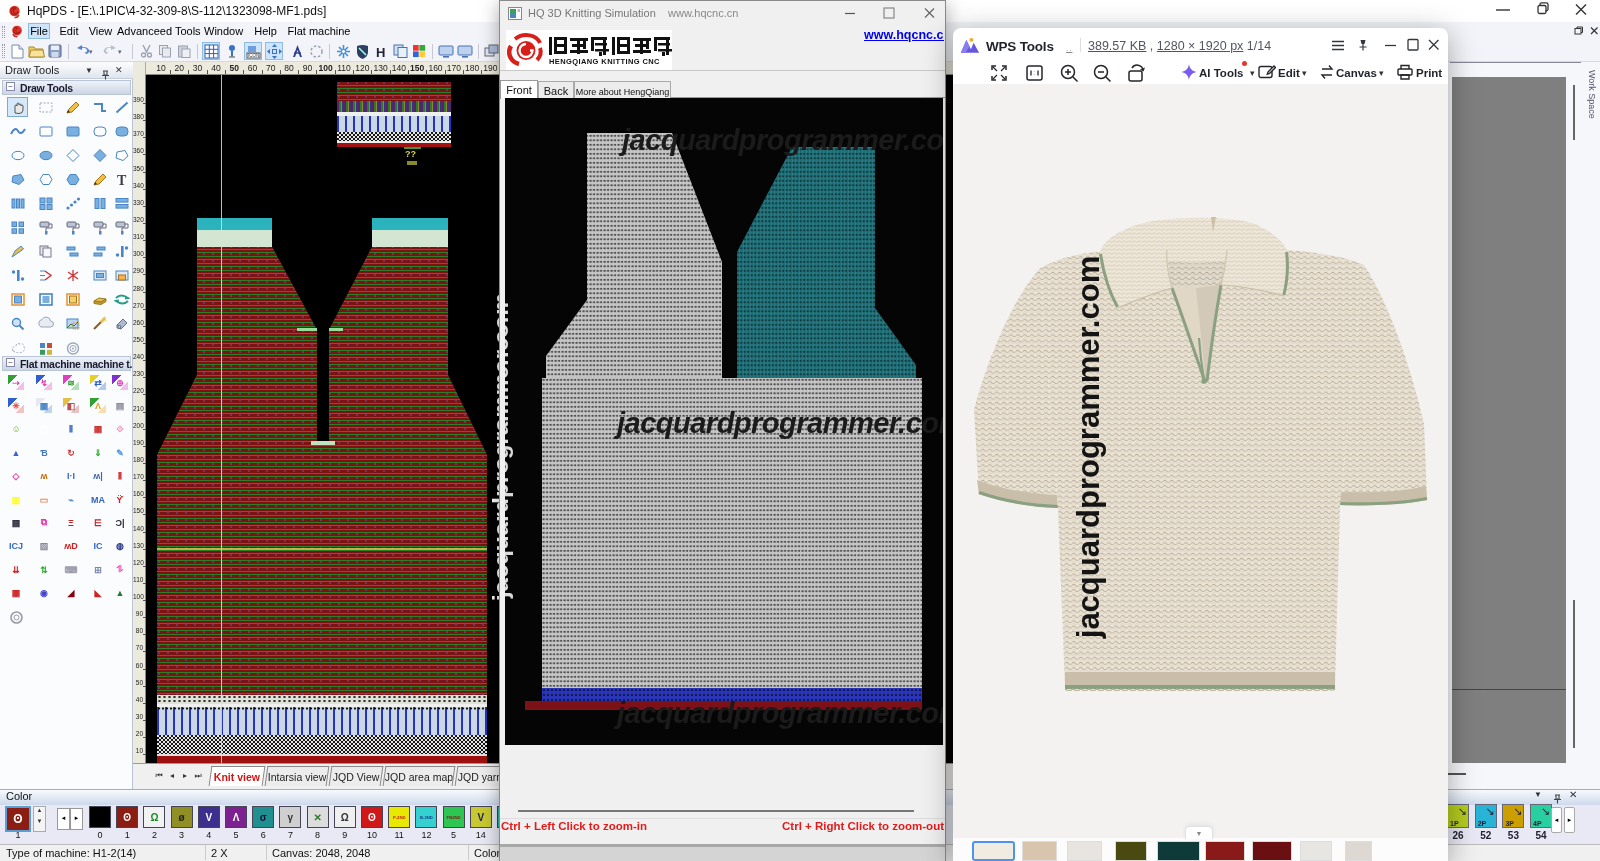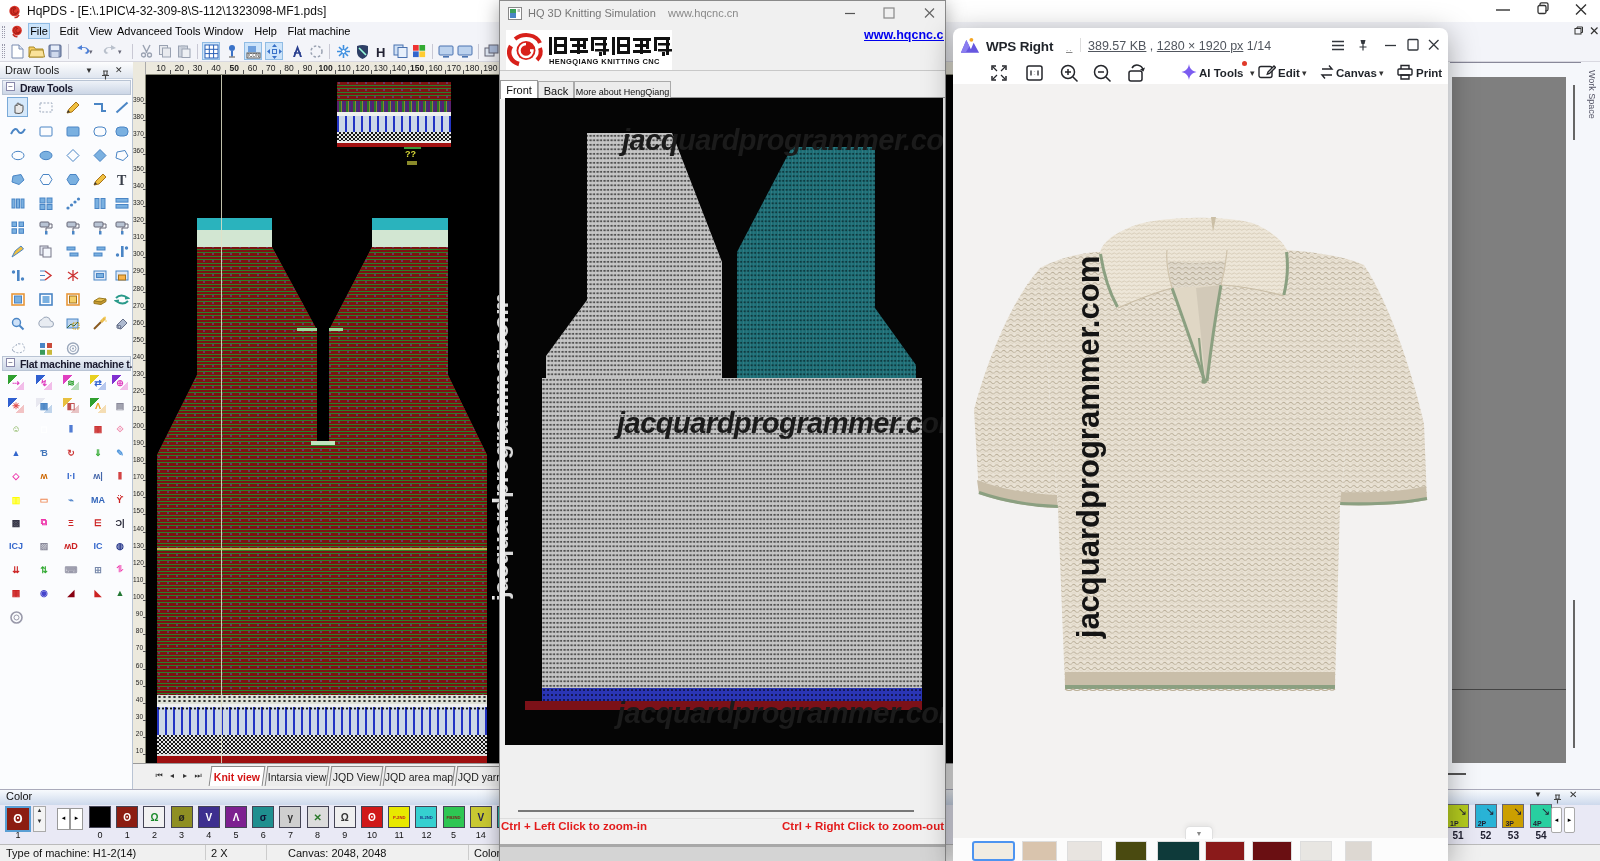--- a/index.html
+++ b/index.html
@@ -830,21 +830,21 @@
 <div style="position:absolute;left:442.59999999999997px;top:806px;width:22px;height:22px;background:#2ec653;border:1px solid #445;display:flex;align-items:center;justify-content:center;font-size:4.2px;font-weight:bold;color:#7a1a1a;overflow:hidden;">FB2ND</div>
 <div style="position:absolute;left:442.59999999999997px;top:830px;width:22px;height:10px;font-size:9px;color:#111;text-align:center;">5</div>
 <div style="position:absolute;left:469.8px;top:806px;width:22px;height:22px;background:#c8c832;border:1px solid #445;display:flex;align-items:center;justify-content:center;font-size:10px;font-weight:bold;color:#225;overflow:hidden;">V</div>
 <div style="position:absolute;left:469.8px;top:830px;width:22px;height:10px;font-size:9px;color:#111;text-align:center;">14</div>
 <div style="position:absolute;left:497.0px;top:806px;width:22px;height:22px;background:#25b5a5;border:1px solid #445;display:flex;align-items:center;justify-content:center;font-size:10px;font-weight:bold;color:#113;overflow:hidden;">σ</div>
 <div style="position:absolute;left:497.0px;top:830px;width:22px;height:10px;font-size:9px;color:#111;text-align:center;">15</div>
 <div style="position:absolute;left:1447.0px;top:804px;width:22px;height:24px;background:#b5cc1f;border:1px solid #667;overflow:hidden;">
     <div style="position:absolute;right:1px;top:0px;font-size:11px;color:#223;">↘</div>
     <div style="position:absolute;left:2px;bottom:0px;font-size:7px;font-weight:bold;color:#223;">1P</div>
   </div>
-<div style="position:absolute;left:1447.0px;top:830px;width:22px;height:10px;font-size:10px;font-weight:bold;color:#223;text-align:center;">51</div>
+<div style="position:absolute;left:1447.0px;top:830px;width:22px;height:10px;font-size:10px;font-weight:bold;color:#223;text-align:center;">26</div>
 <div style="position:absolute;left:1474.7px;top:804px;width:22px;height:24px;background:#29b3d6;border:1px solid #667;overflow:hidden;">
     <div style="position:absolute;right:1px;top:0px;font-size:11px;color:#223;">↘</div>
     <div style="position:absolute;left:2px;bottom:0px;font-size:7px;font-weight:bold;color:#223;">2P</div>
   </div>
 <div style="position:absolute;left:1474.7px;top:830px;width:22px;height:10px;font-size:10px;font-weight:bold;color:#223;text-align:center;">52</div>
 <div style="position:absolute;left:1502.4px;top:804px;width:22px;height:24px;background:#cc9f00;border:1px solid #667;overflow:hidden;">
     <div style="position:absolute;right:1px;top:0px;font-size:11px;color:#223;">↘</div>
     <div style="position:absolute;left:2px;bottom:0px;font-size:7px;font-weight:bold;color:#223;">3P</div>
   </div>
 <div style="position:absolute;left:1502.4px;top:830px;width:22px;height:10px;font-size:10px;font-weight:bold;color:#223;text-align:center;">53</div>
@@ -853,21 +853,21 @@
     <div style="position:absolute;left:2px;bottom:0px;font-size:7px;font-weight:bold;color:#223;">4P</div>
   </div>
 <div style="position:absolute;left:1530.1px;top:830px;width:22px;height:10px;font-size:10px;font-weight:bold;color:#223;text-align:center;">54</div>
 <div style="position:absolute;left:1551px;top:807px;width:11px;height:26px;background:#fff;border:1px solid #aaa;border-radius:2px;font-size:7px;text-align:center;padding-top:8px;">◂</div>
 <div style="position:absolute;left:1564px;top:807px;width:11px;height:26px;background:#fff;border:1px solid #aaa;border-radius:2px;font-size:7px;text-align:center;padding-top:8px;">▸</div>
 <div style="position:absolute;left:0px;top:844px;width:1600px;height:17px;background:#f0f0f0;border-top:1px solid #bbb;"></div>
 <div style="position:absolute;left:6px;top:847px;width:190px;height:12px;font-size:11px;color:#111;">Type of machine: H1-2(14)</div>
 <div style="position:absolute;left:205px;top:845px;width:1px;height:15px;background:#ccc;"></div>
 <div style="position:absolute;left:211px;top:847px;width:40px;height:12px;font-size:11px;color:#111;">2 X</div>
 <div style="position:absolute;left:266px;top:845px;width:1px;height:15px;background:#ccc;"></div>
-<div style="position:absolute;left:272px;top:847px;width:140px;height:12px;font-size:11px;color:#111;margin-left:16px;">Canvas: 2048, 2048</div>
+<div style="position:absolute;left:272px;top:847px;width:140px;height:12px;font-size:11px;color:#111;">Canvas: 2048, 2048</div>
 <div style="position:absolute;left:468px;top:845px;width:1px;height:15px;background:#ccc;"></div>
 <div style="position:absolute;left:474px;top:847px;width:60px;height:12px;font-size:11px;color:#111;">Color</div>
 <div style="position:absolute;left:1448px;top:62px;width:152px;height:727px;background:#f5f7fb;"></div>
 <div style="position:absolute;left:1450px;top:62px;width:131px;height:1px;background:#889;"></div>
 <div style="position:absolute;left:1452px;top:77px;width:114px;height:612px;background:#7f7f7f;"></div>
 <div style="position:absolute;left:1452px;top:689px;width:114px;height:1px;background:#444;"></div>
 <div style="position:absolute;left:1452px;top:690px;width:114px;height:73px;background:#7f7f7f;"></div>
 <div style="position:absolute;left:1573px;top:85px;width:2px;height:55px;background:#666;"></div>
 <div style="position:absolute;left:1573px;top:600px;width:2px;height:148px;background:#666;"></div>
 <div style="position:absolute;left:1448px;top:773px;width:18px;height:2px;background:#555;"></div>
@@ -974,21 +974,21 @@
 <div style="position:absolute;left:501px;top:820px;width:250px;height:14px;font-size:11.5px;font-weight:bold;color:#e31b1b;">Ctrl + Left Click to zoom-in</div>
 <div style="position:absolute;left:690px;top:820px;width:254px;height:14px;font-size:11.5px;font-weight:bold;color:#e31b1b;text-align:right;">Ctrl + Right Click to zoom-out</div>
 <div style="position:absolute;left:500px;top:844px;width:445px;height:3px;background:#a8a8a8;"></div>
 <div style="position:absolute;left:500px;top:847px;width:445px;height:14px;background:#d4d4d4;"></div>
 <div style="position:absolute;left:953px;top:28px;width:495px;height:833px;background:#ffffff;border-radius:8px 8px 0 0;box-shadow:0 6px 30px rgba(0,0,0,.35);"></div>
 <svg class="ab" style="left:960px;top:37px" width="20" height="17" viewBox="0 0 22 18">
     <path d="M1 17 L7 3 L12 13 L15 6 L21 17 z" fill="#6657e0"></path>
     <path d="M1 17 L7 3 L10.5 10 L6 17 z" fill="#8a7df0"></path>
     <circle cx="12.5" cy="2.8" r="2.1" fill="#f5a623"></circle>
   </svg>
-<div style="position:absolute;left:986px;top:39px;width:90px;height:16px;font-size:13.5px;font-weight:bold;color:#1f2329;letter-spacing:-.2px;white-space:nowrap;">WPS Right</div>
+<div style="position:absolute;left:986px;top:39px;width:90px;height:16px;font-size:13.5px;font-weight:bold;color:#1f2329;letter-spacing:-.2px;white-space:nowrap;">WPS Tools</div>
 <div style="position:absolute;left:1066px;top:44px;width:10px;height:8px;font-size:8px;color:#888;letter-spacing:1px;"><u>..</u></div>
 <div style="position:absolute;left:1080px;top:38px;width:1px;height:14px;background:#ddd;"></div>
 <div style="position:absolute;left:1088px;top:39px;width:260px;height:15px;font-size:12.5px;color:#51565e;"><u>389.57 KB</u> , <u>1280 × 1920 px</u> <span style="color:#51565e">1/14</span></div>
 <svg class="ab" style="left:1330px;top:38px" width="112" height="14" viewBox="0 0 112 14">
     <g stroke="#33373d" stroke-width="1.3" fill="none">
       <path d="M2 3.5 h12 M2 7.5 h12 M2 11.5 h12"></path>
       <path d="M33 2 v7 M29.5 9 h7 M33 9 v3.5" stroke-width="1.2"></path>
       <path d="M30.5 2 h5 l-1 4 h-3 z" fill="#33373d" stroke="none"></path>
       <path d="M55 7.5 h11"></path>
       <rect x="78" y="1.5" width="10" height="10.5" rx="1"></rect>

